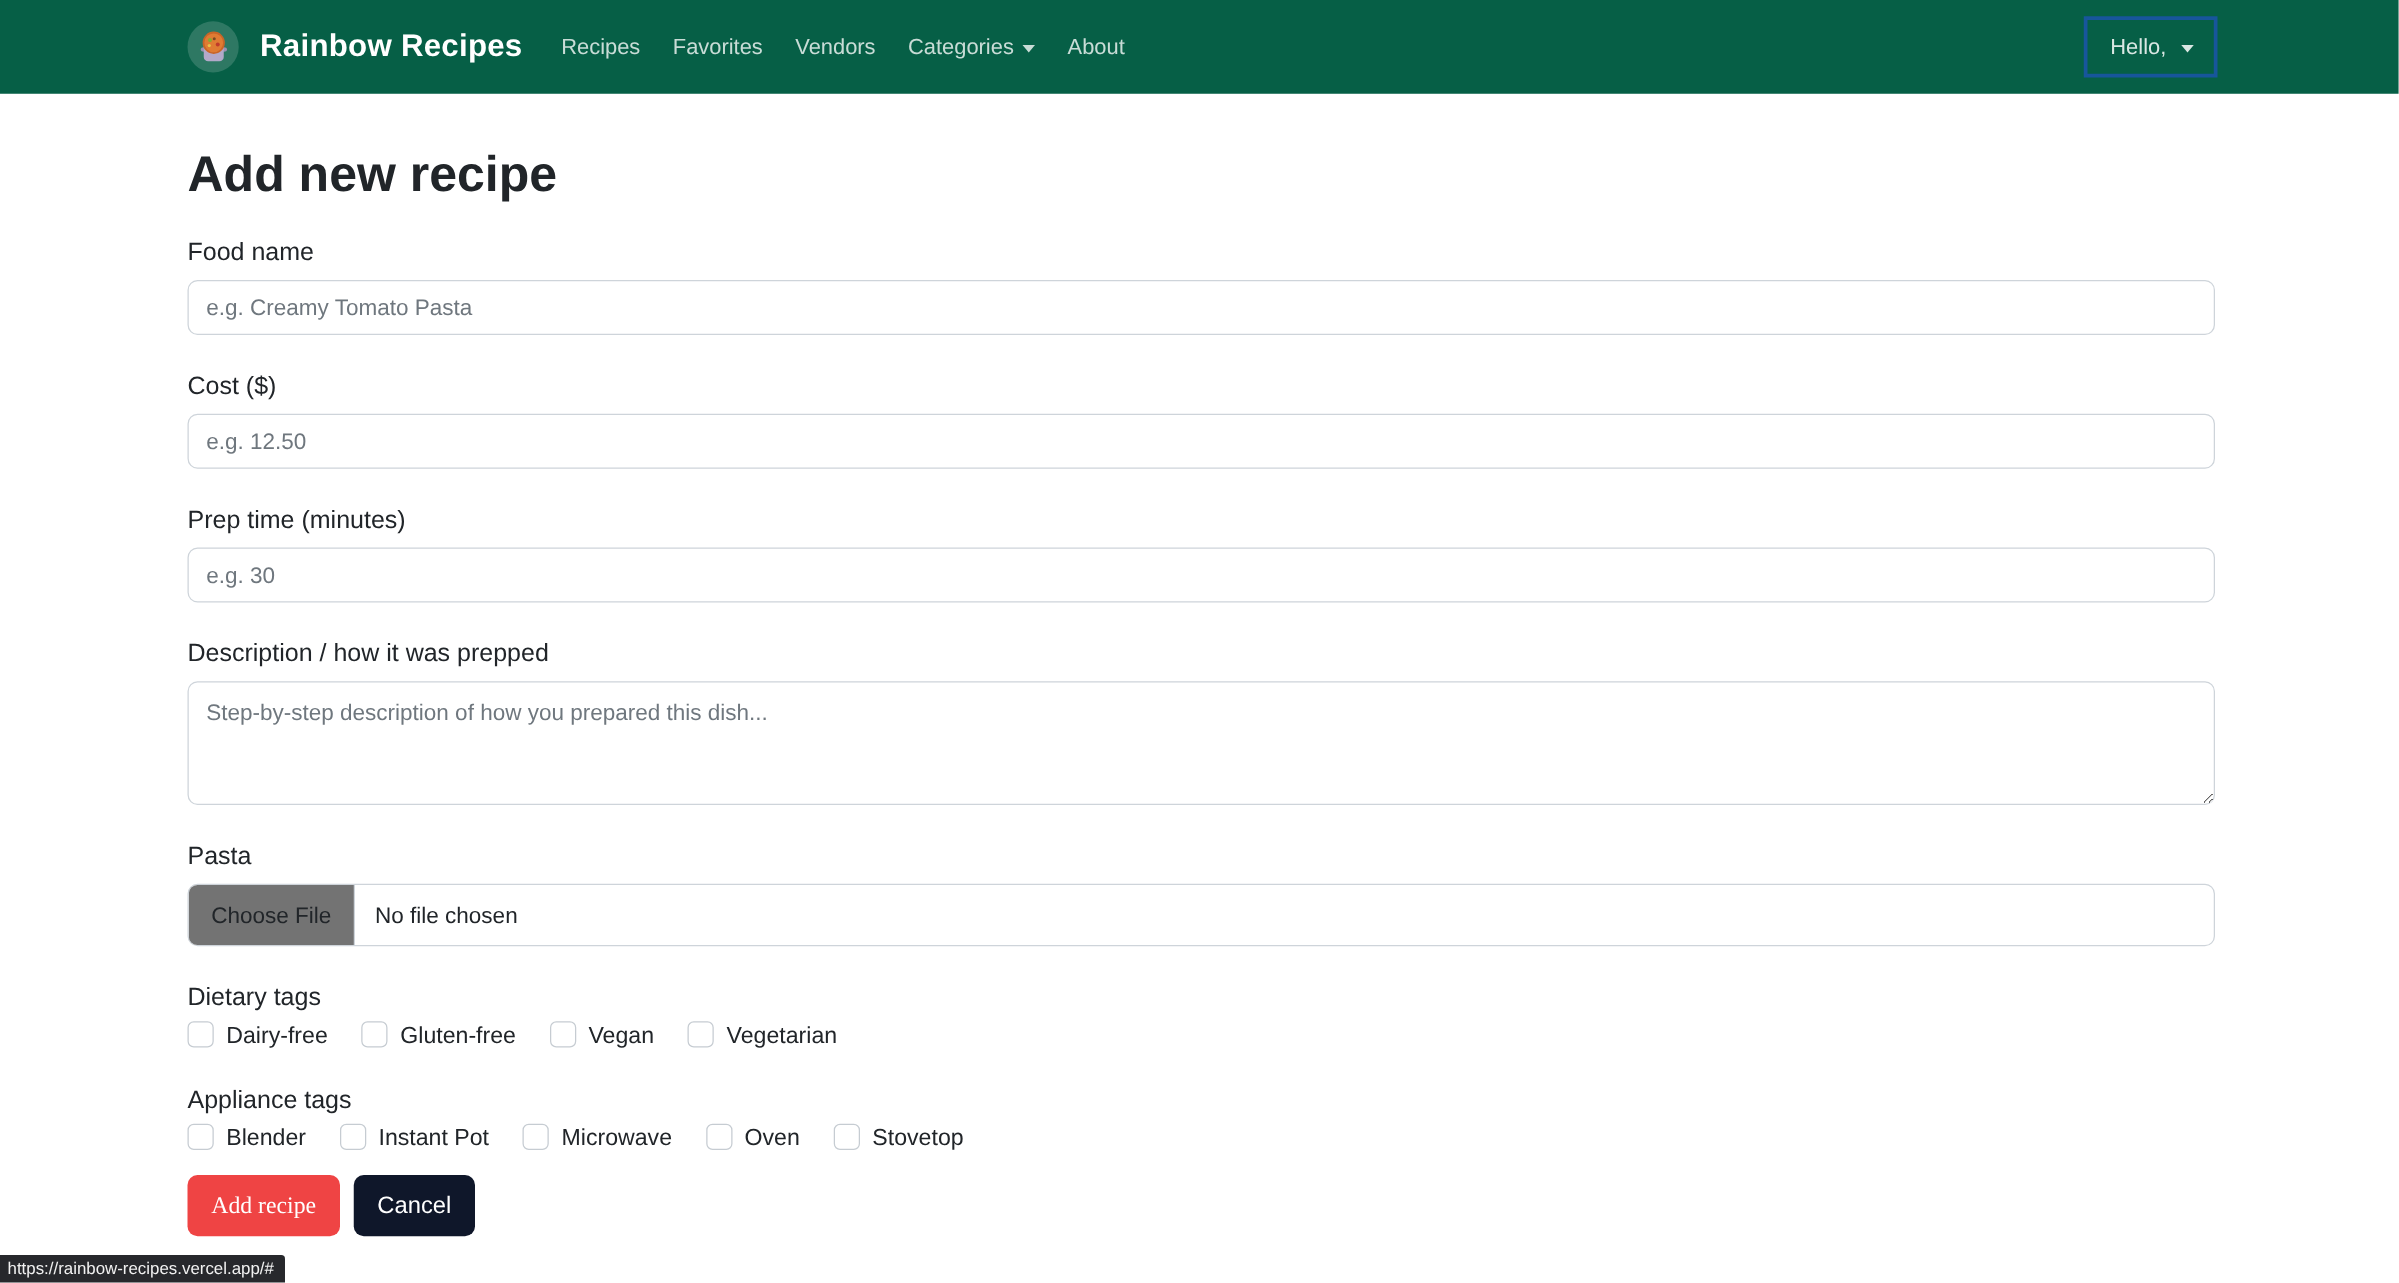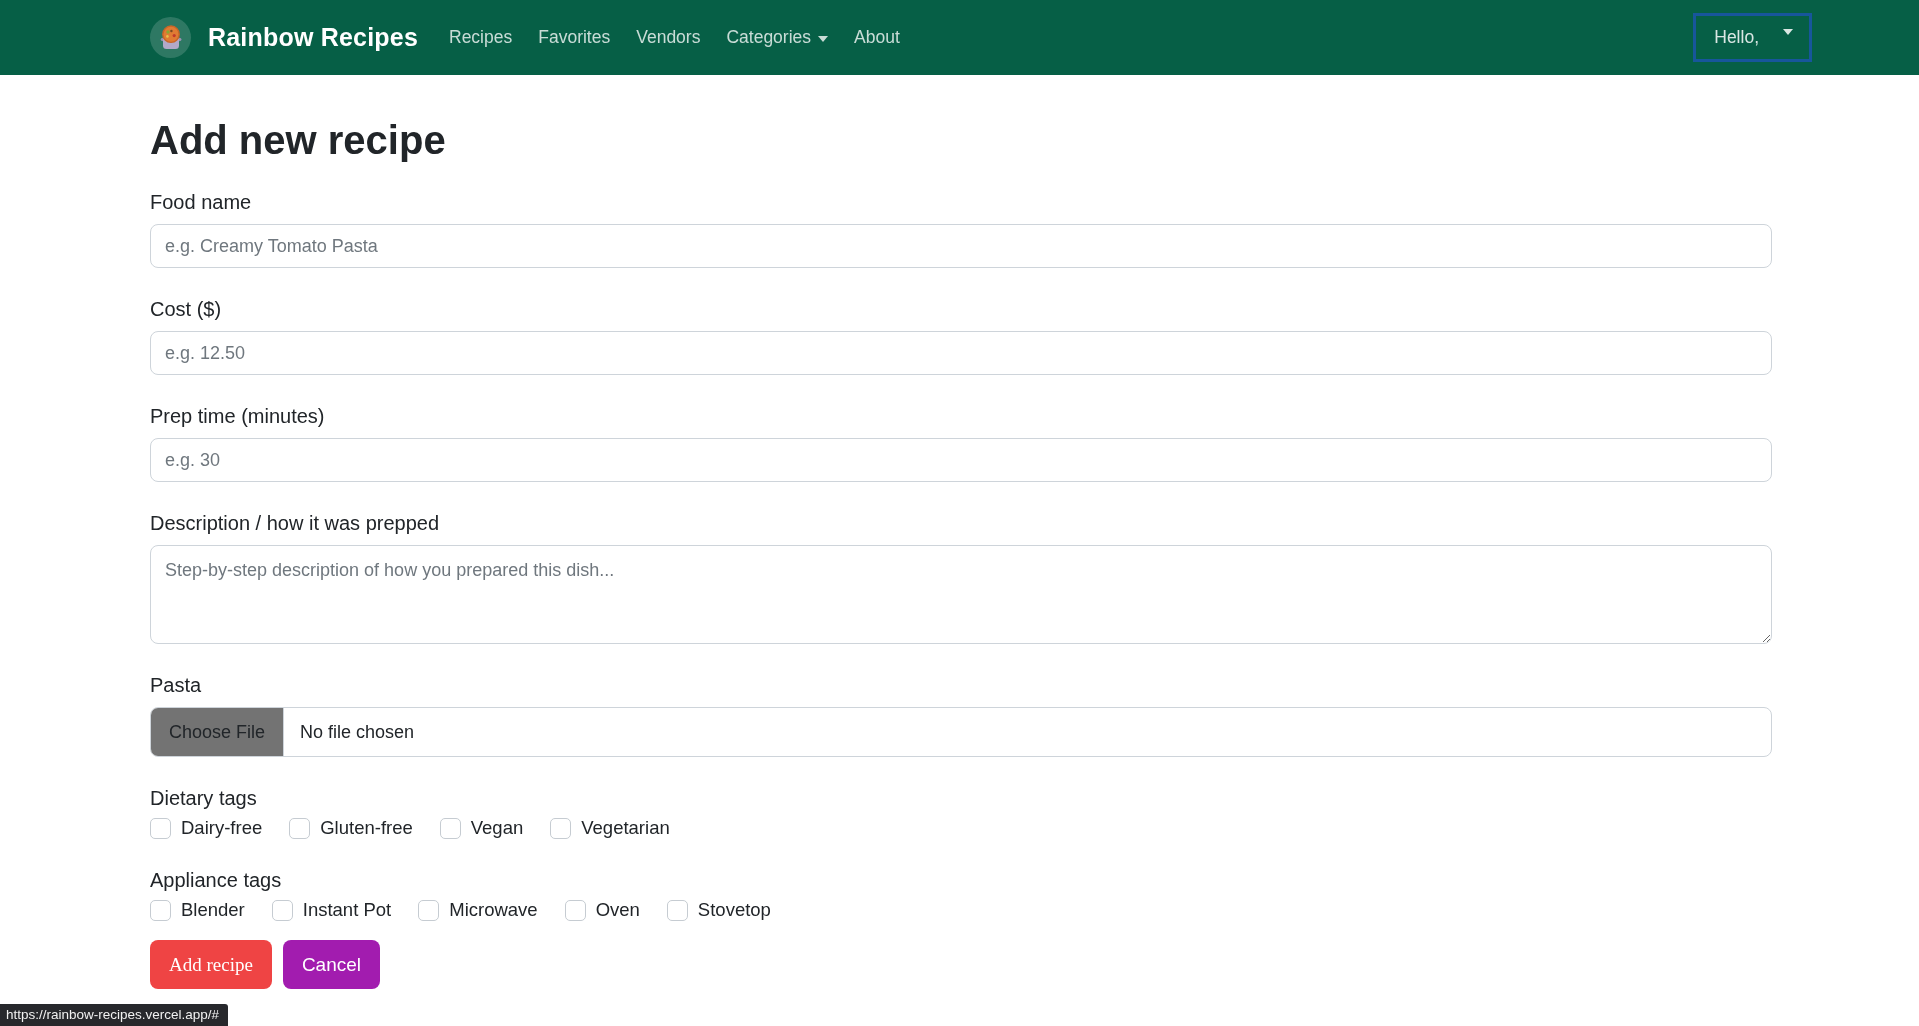--- a/index.html
+++ b/index.html
@@ -59,23 +59,24 @@
     border-right: 5.5px solid transparent;
     border-top: 6px solid rgba(255,255,255,0.78);
     display: inline-block;
     margin-top: 2px;
   }
   .navbar-spacer { flex: 1; }
   .user-menu {
     border: 3px solid #17569b;
     padding: 11px 16px 11px 18px;
     display: flex;
-    gap: 24px;
-    cursor: pointer;
-    margin-right: 75px;
+    align-items: center;
+    gap: 12px;
+    cursor: pointer;
+    margin-right: 113px;
   }
   .user-menu-label {
     color: rgba(255,255,255,0.85);
     font-size: 17.5px;
   }
   .user-menu .caret { border-top-color: rgba(255,255,255,0.85); }
 
   
   .main {
     padding: 41px 147px 0 150px;
@@ -156,21 +157,21 @@
     margin-bottom: 5px;
   }
   .tags-label.second { margin-top: 28px; }
   .check-row {
     display: flex;
     align-items: center;
     flex-wrap: wrap;
   }
   .check-item {
     display: flex;
-    align-items: flex-end;
+    align-items: flex-start;
     margin-right: 27px;
     cursor: pointer;
   }
   .cb {
     width: 21px; height: 21px;
     border: 1px solid #c6ccd2;
     border-radius: 5px;
     background: #fff;
     display: inline-block;
     margin-right: 10px;
@@ -190,21 +191,21 @@
     font-size: 19px;
     padding: 0 19px;
     height: 49px;
     display: flex;
     align-items: center;
     justify-content: center;
     cursor: pointer;
     color: #ffffff;
   }
   .btn-success { background: #ef4444; font-family: Liberation Serif, serif; }
-  .btn-secondary { background: #a21caf; }
+  .btn-secondary { background: #0f172a; }
 
   
   .status-bar {
     position: fixed;
     left: 0; bottom: 0;
     background: #27282c;
     color: #f1f1f1;
     font-size: 13.5px;
     padding: 3px 9px 4px 6px;
     border-top-right-radius: 3px;

